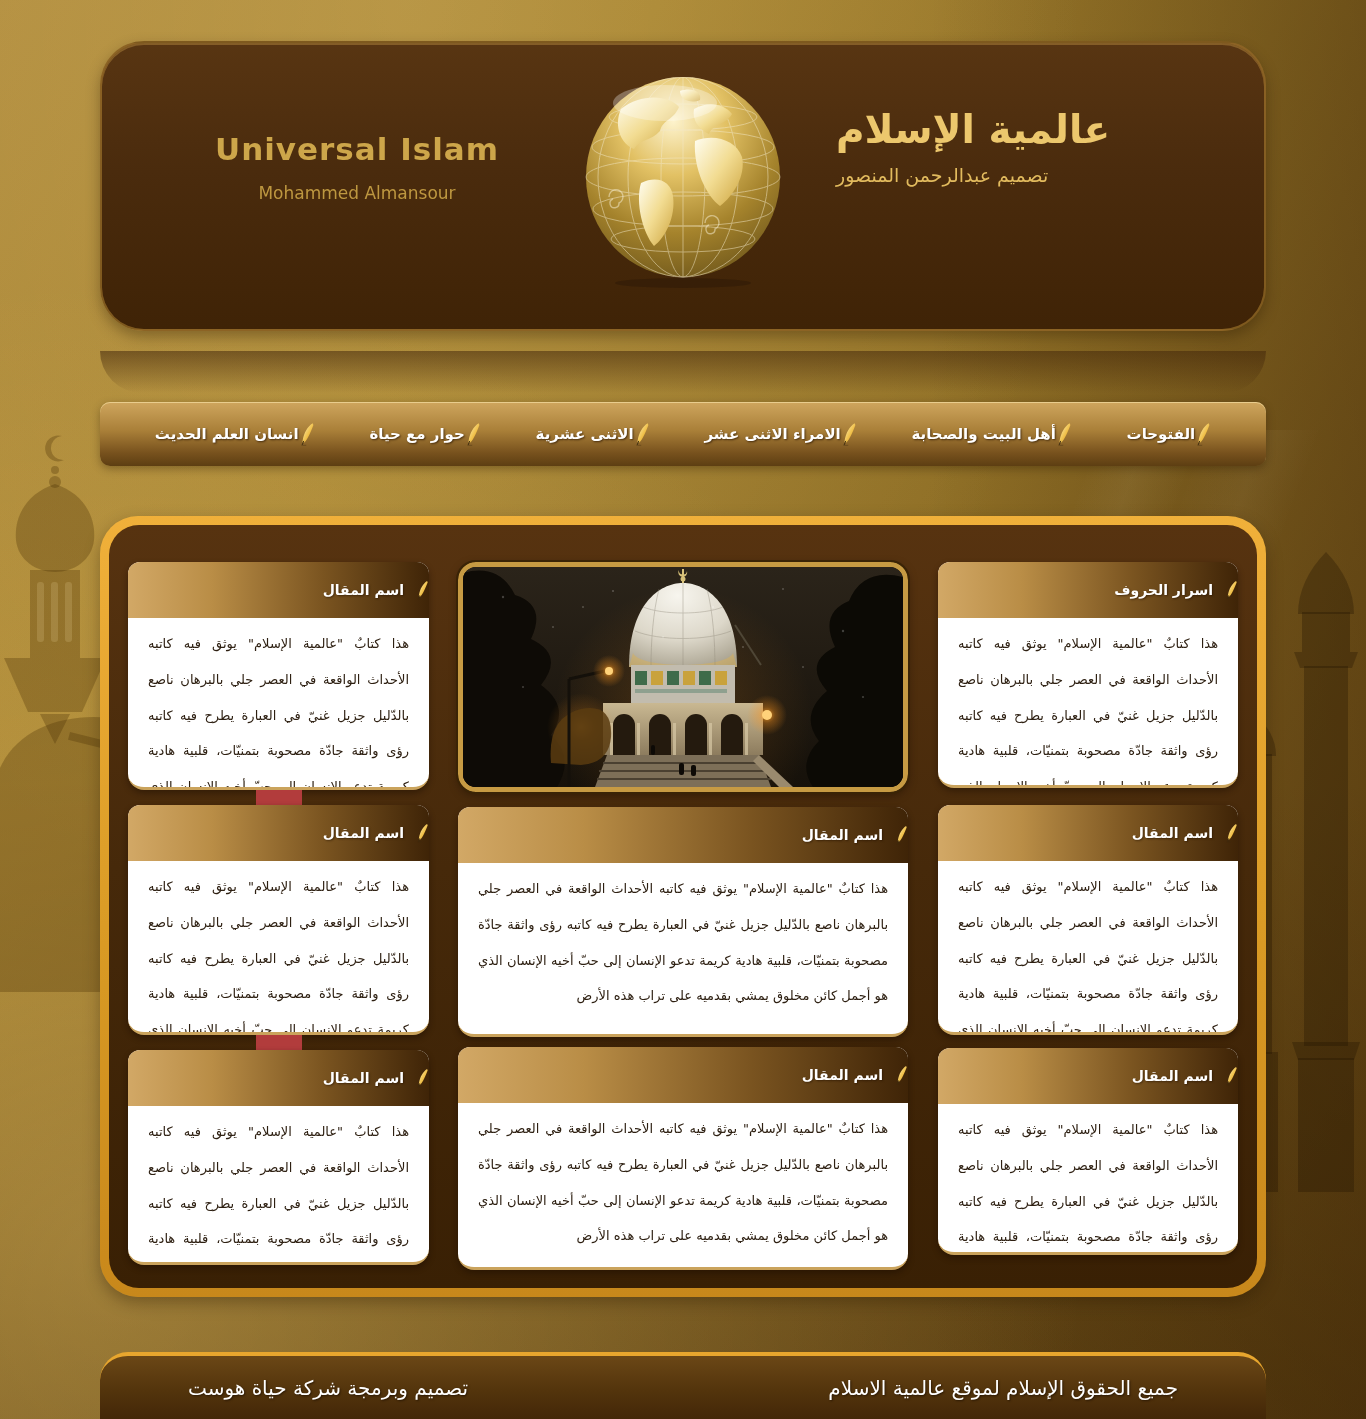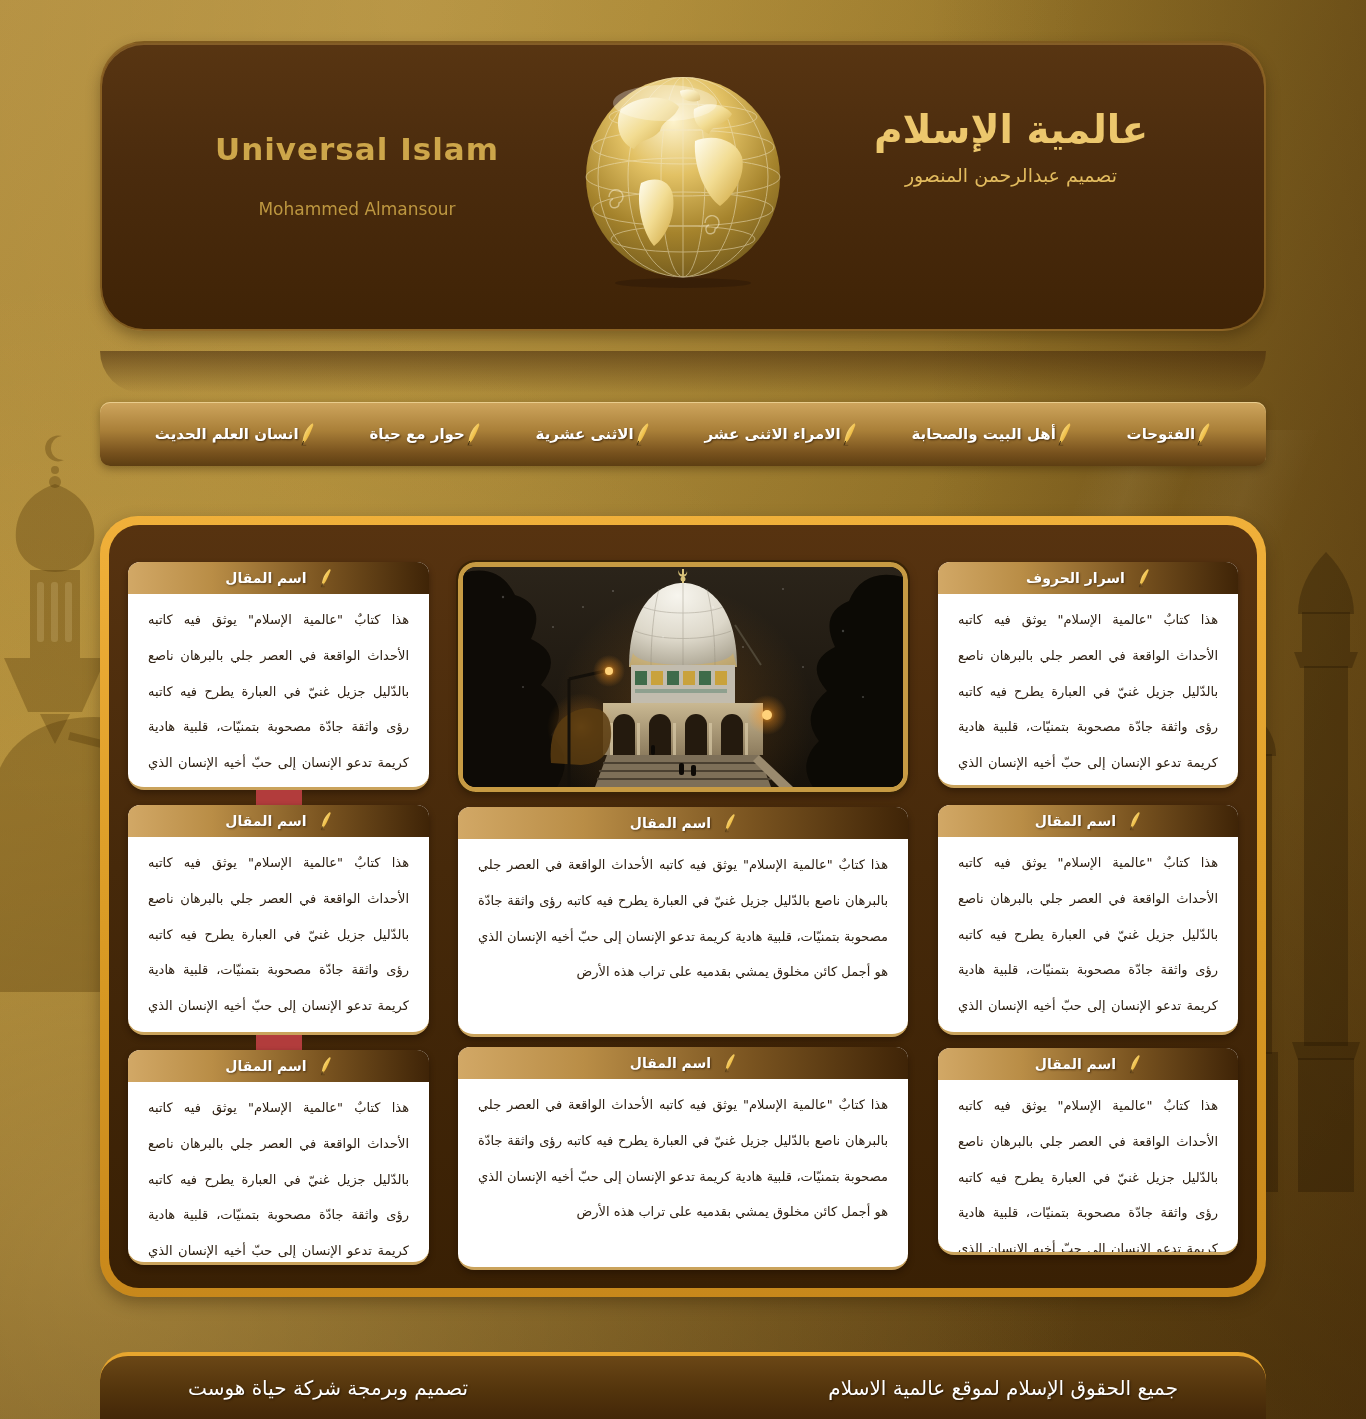--- a/index.html
+++ b/index.html
@@ -27,22 +27,22 @@
   
   .site-header{
     left:100px; top:41px; width:1166px; height:290px;
     border-radius:44px;
     background:linear-gradient(180deg,#583512 0%,#4a2b0d 45%,#3f2306 100%);
     border:2px solid rgba(205,155,60,.45);
     box-shadow: inset 0 2px 0 rgba(235,185,90,.30), 0 6px 14px rgba(40,22,2,.35);
   }
   .brand-en{ left:55px; top:88px; width:400px; text-align:center; direction:ltr; }
   .brand-en h1{ font-size:31px; font-weight:bold; color:#cda64a; letter-spacing:1px;}
-  .brand-en p{ font-size:17px; color:#bd9740; margin-top:32px; }
-  .brand-ar{ right:78px; top:64px; width:350px; text-align:center; }
+  .brand-en p{ font-size:17px; color:#bd9740; margin-top:16px; }
+  .brand-ar{ right:78px; top:64px; width:350px; text-align:left; }
   .brand-ar h1{ font-size:39px; font-weight:bold; color:#ecc76d; }
   .brand-ar p{ font-size:19px; color:#e2bb5e; margin-top:12px; }
   .globe-wrap{ left:50%; top:34px; transform:translateX(-50%); }
   .header-reflection{
     left:100px; top:351px; width:1166px; height:42px;
     background:linear-gradient(180deg, rgba(66,38,10,.55), rgba(66,38,10,0));
     border-radius:0 0 46px 46px;
   }
 
   
@@ -76,21 +76,21 @@
   .col-right{ right:19px; top:37px; width:300px; }
   .col-mid{ right:349px; top:37px; width:450px; }
   .col-left{ left:19px; top:37px; width:301px; }
 
   .card{
     border-radius:12px 12px 16px 16px; overflow:hidden; background:#fff;
     border-bottom:3px solid #caa35c;
     box-shadow:0 3px 6px rgba(25,12,0,.45);
   }
   .card-head{
-    height:32px; display:flex; align-items:center; justify-content:center; gap:12px;
+    height:56px; display:flex; align-items:center; gap:12px;
     background:linear-gradient(90deg,#d2a866 0%,#b98d46 28%,#7a5420 65%,#3f2407 100%);
     cursor:pointer;
   }
   .card-head .quill{ width:13px; height:24px; }
   .card-head h3{ color:#fff; font-size:14px; font-weight:bold; text-shadow:1px 1px 2px rgba(40,20,0,.6); }
   .card-body{
     padding:8px 20px 0; color:#2e2012; font-size:13px; line-height:2.75;
     text-align:justify; overflow:hidden;
   }
   .connector{ width:46px; height:15px; background:#b23c3c; margin:0 auto; }

